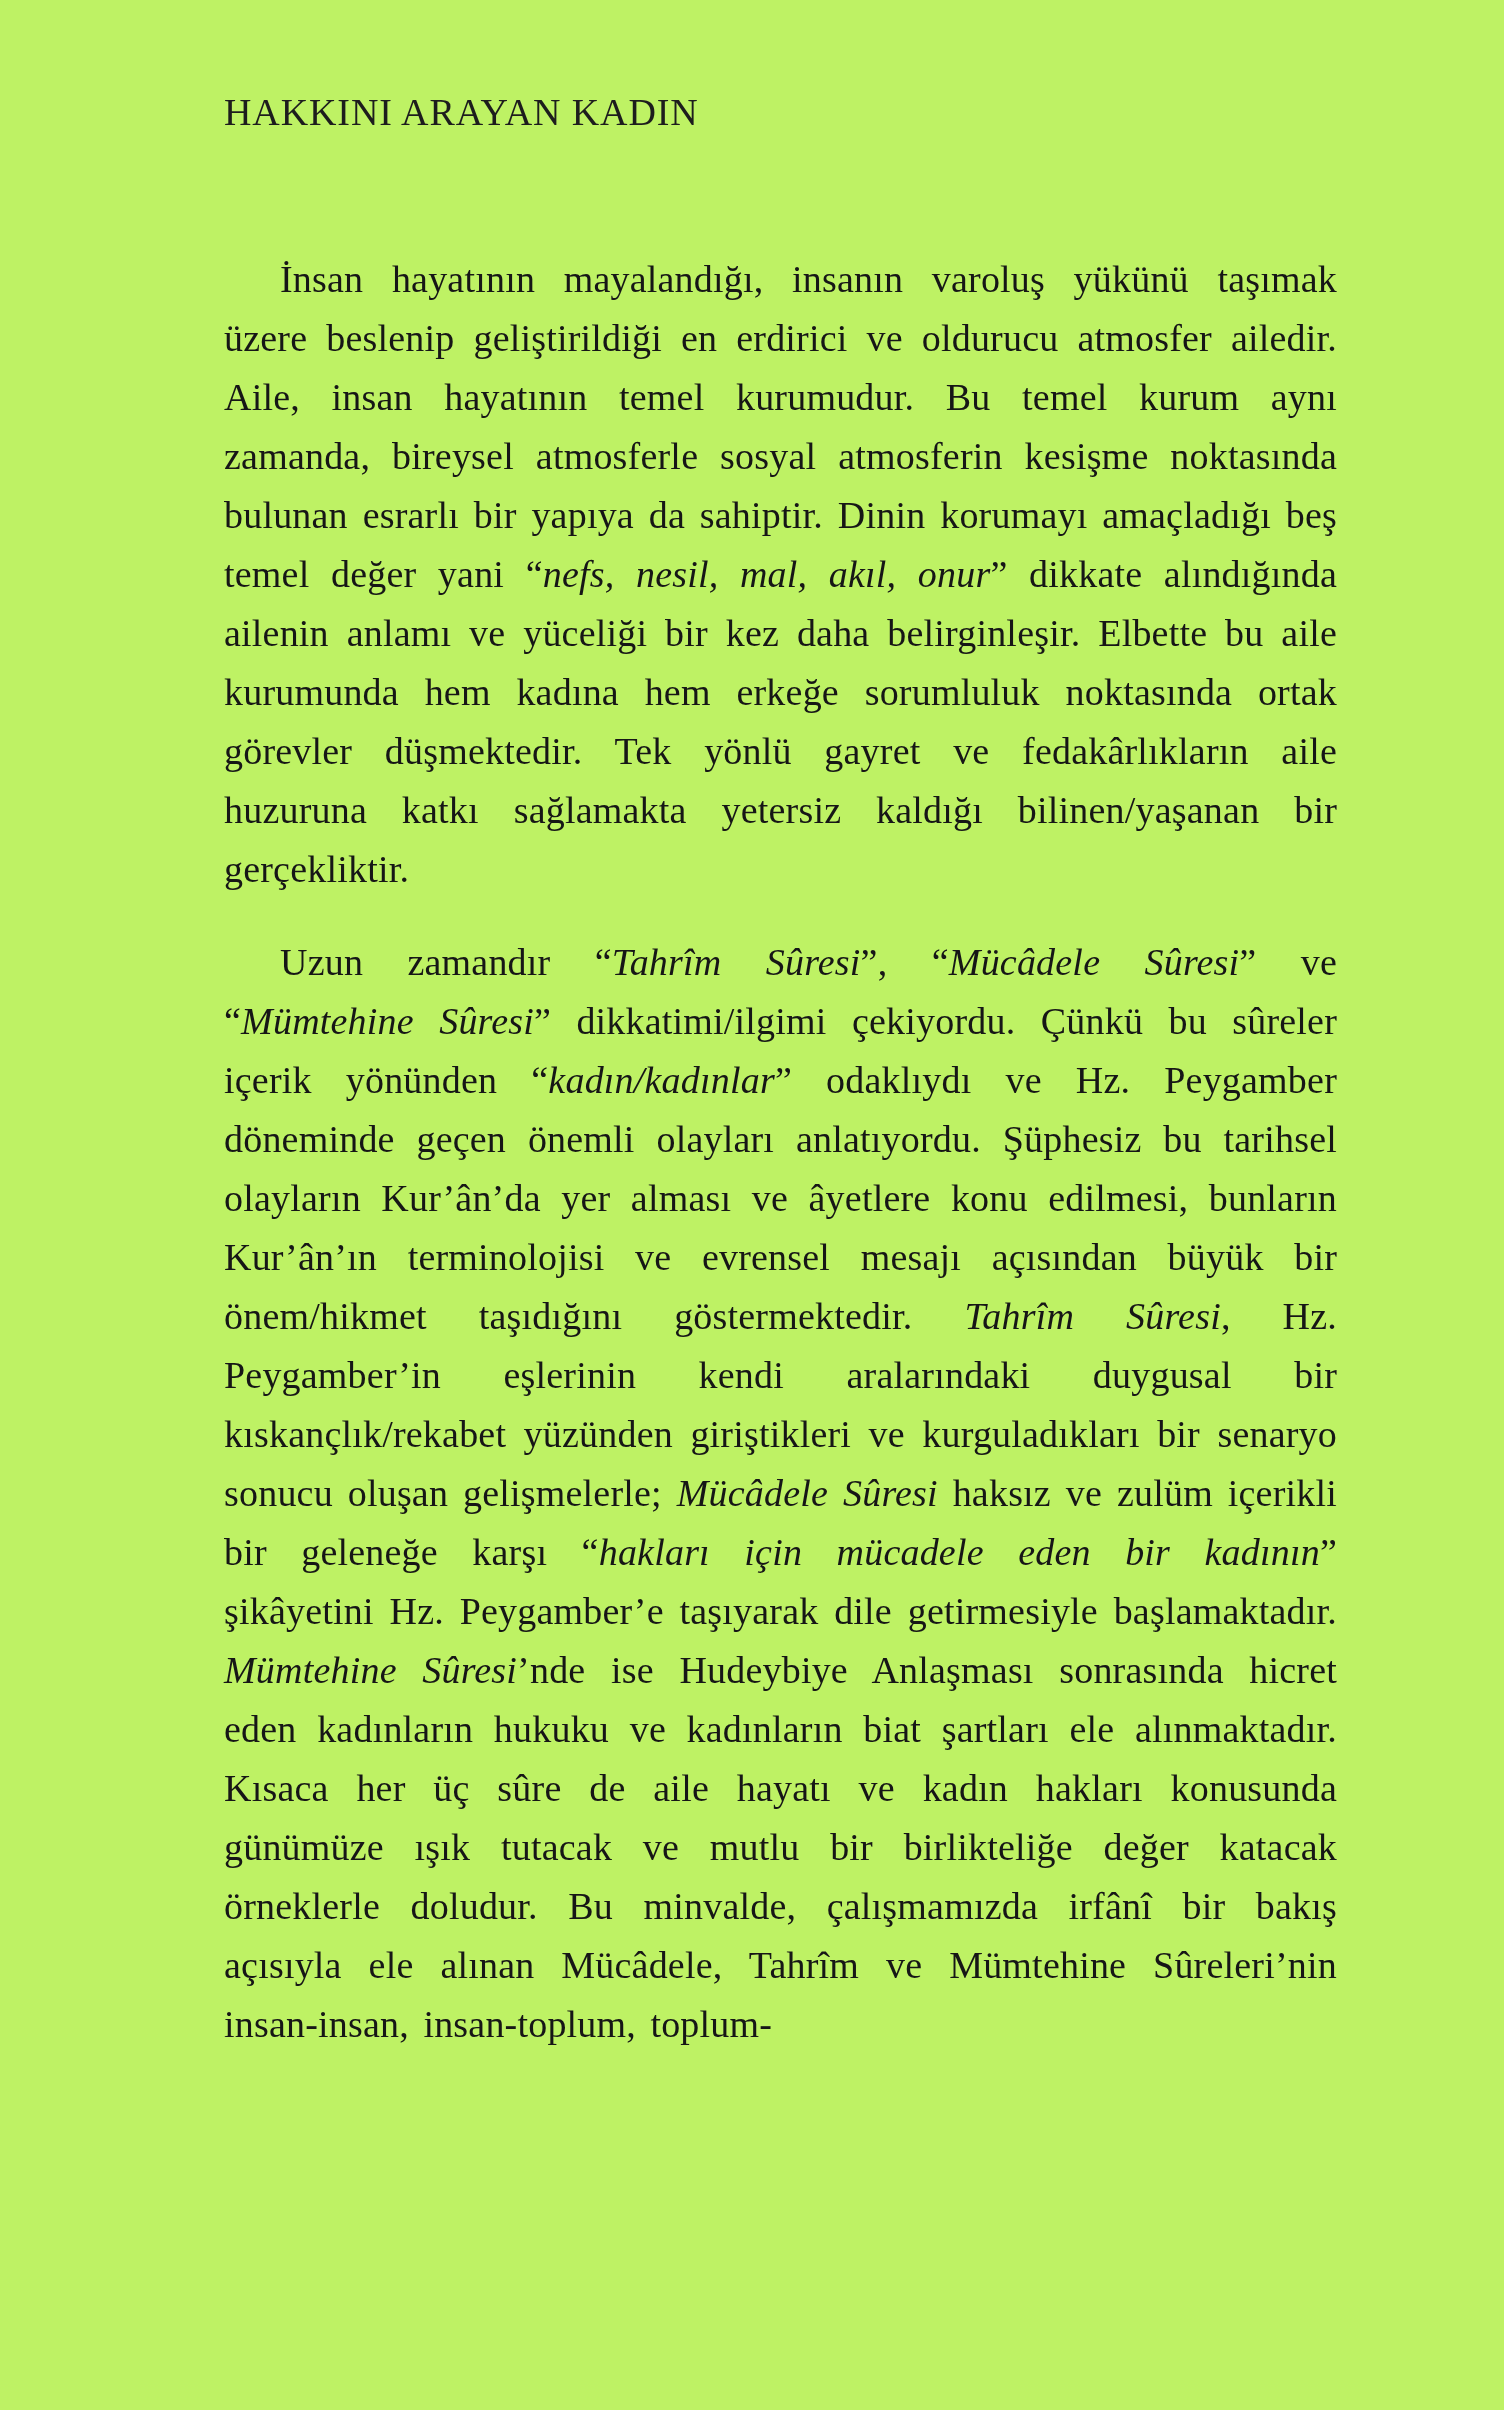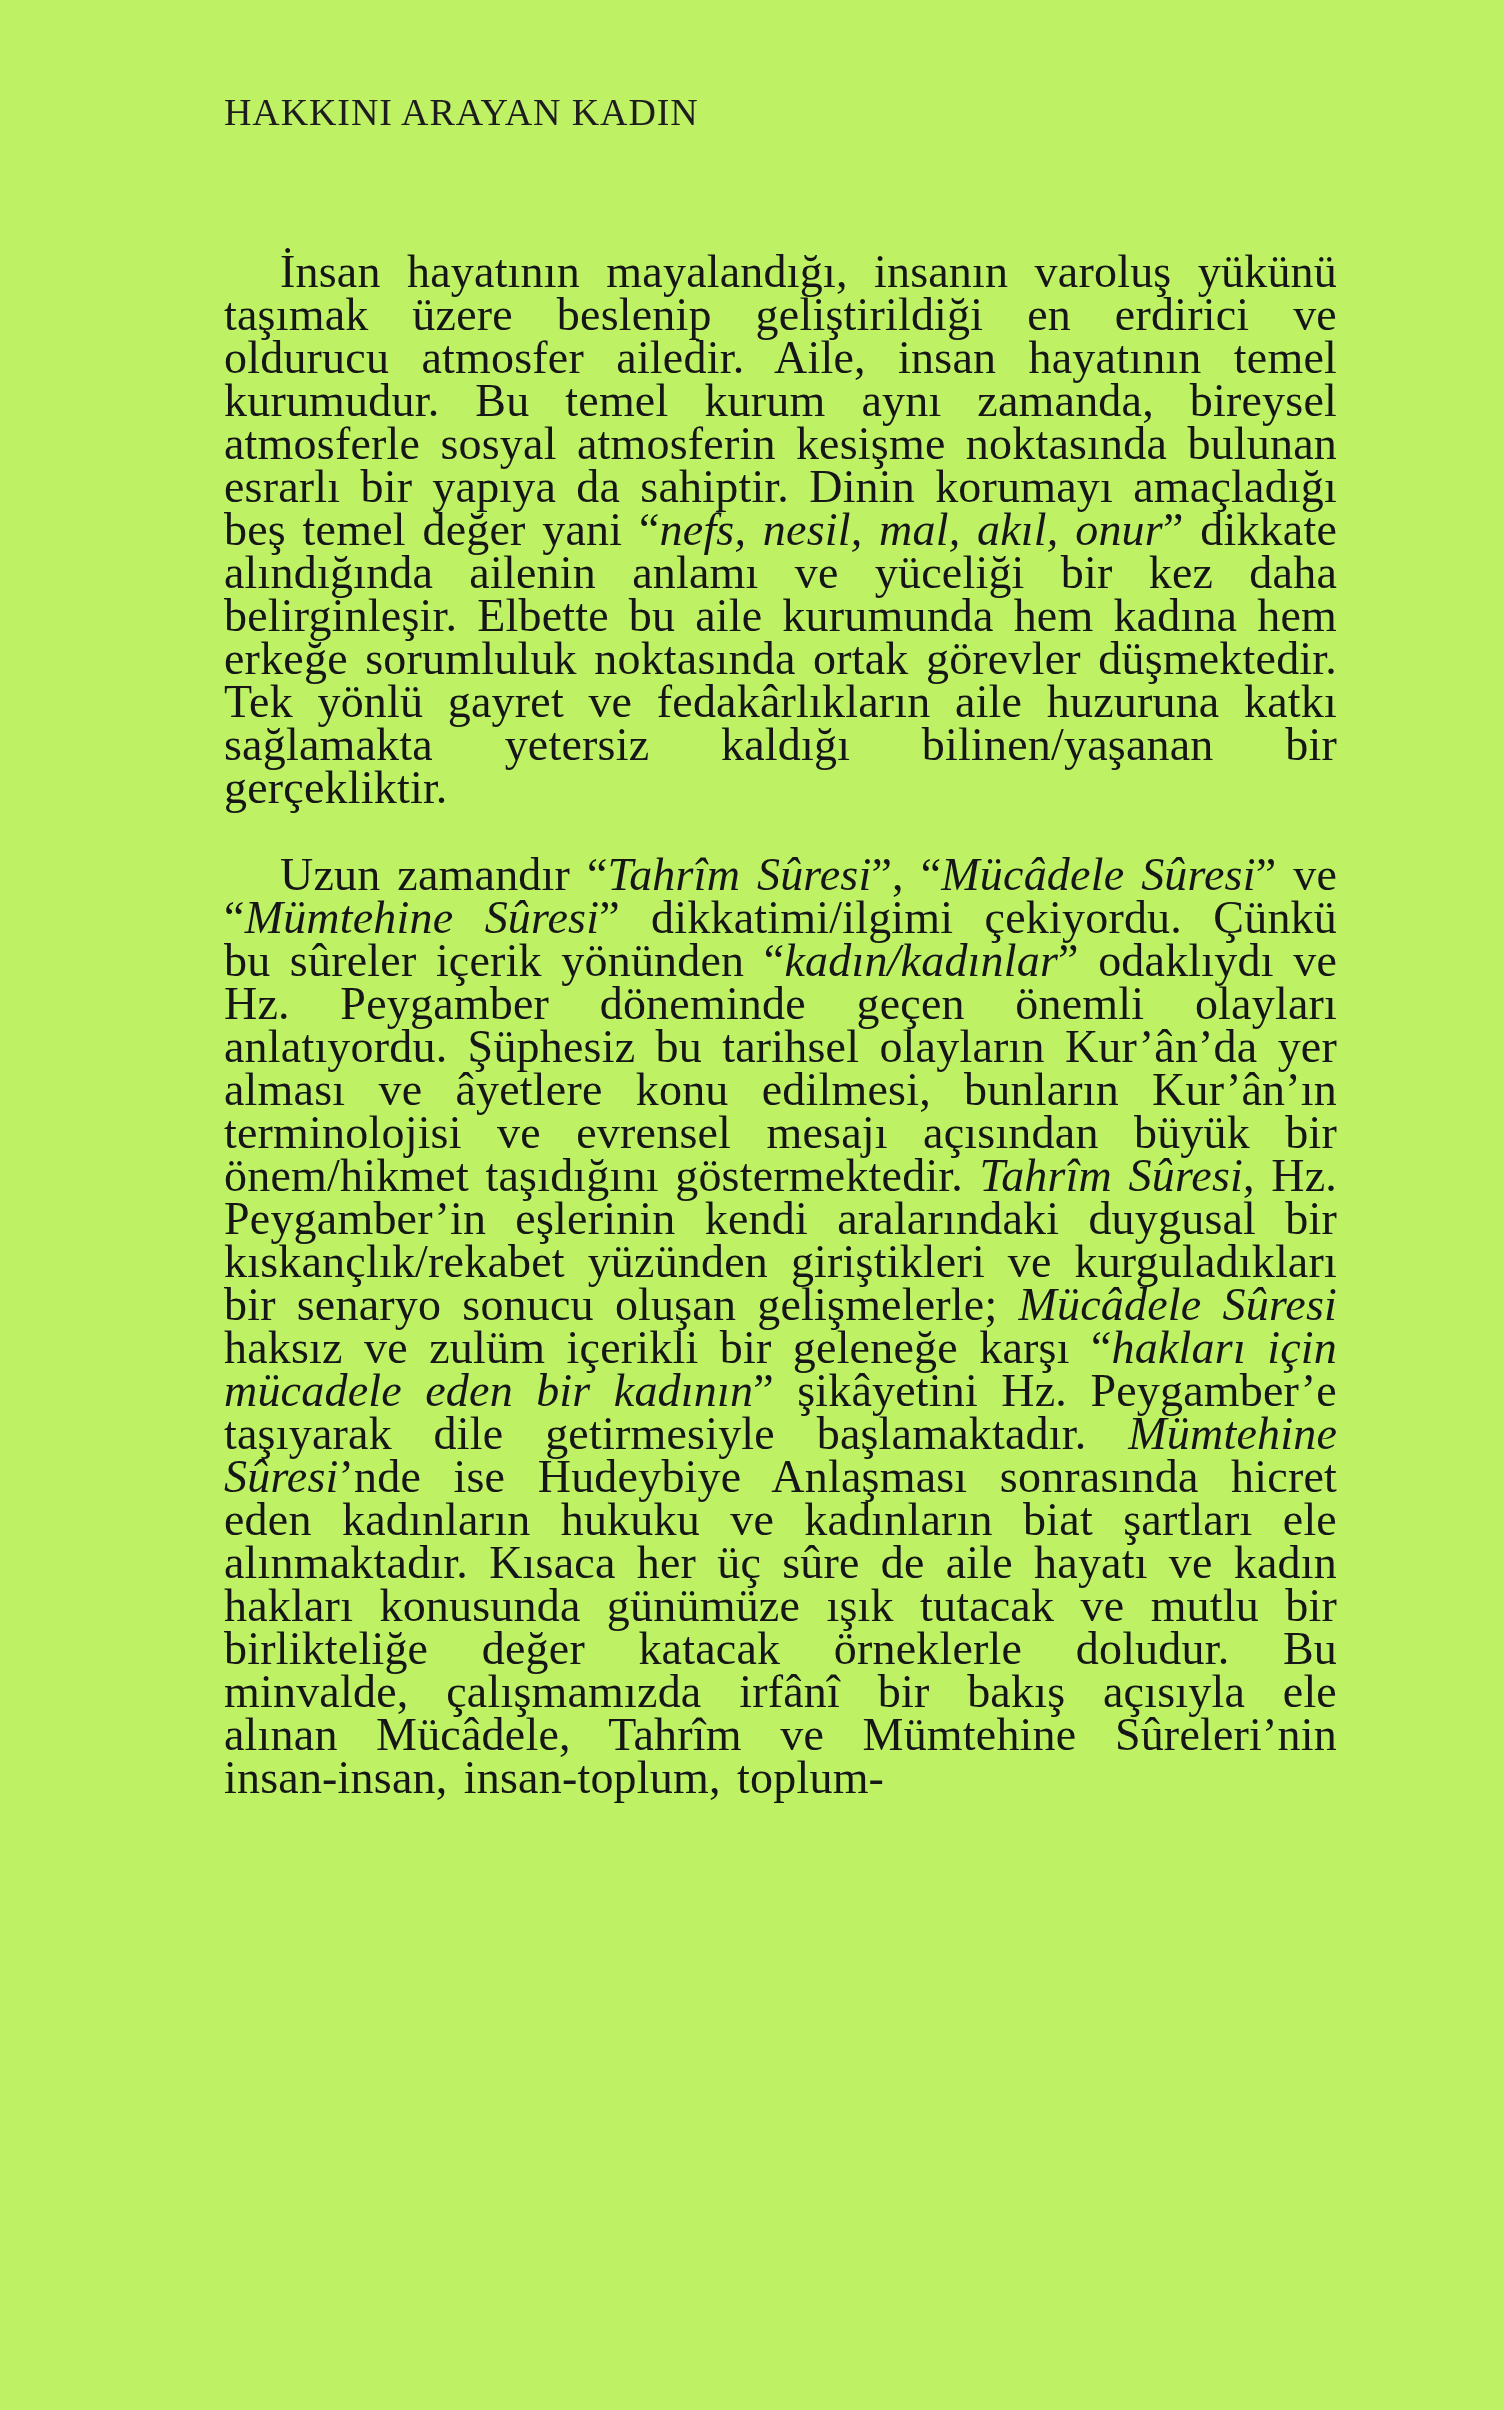--- a/index.html
+++ b/index.html
@@ -25,30 +25,30 @@
   .running-head {
     font-size: 38px;
     line-height: 45px;
     letter-spacing: 0.9px;
     color: #1d1d1d;
     margin: 0 0 115px 0;
     font-weight: normal;
     white-space: nowrap;
   }
   .body-text p {
-    font-size: 46px;
-    line-height: 43px;
+    font-size: 38px;
+    line-height: 59px;
     text-align: justify;
     text-indent: 56px;
     margin: 0;
     word-spacing: 4.7px;
     letter-spacing: 0.2px;
   }
   .body-text p + p {
-    margin-top: 44px;
+    margin-top: 34px;
   }
   .body-text em {
     font-style: italic;
     letter-spacing: 0.2px;
   }
 </style>
 </head>
 <body>
 
 <div class="page">

